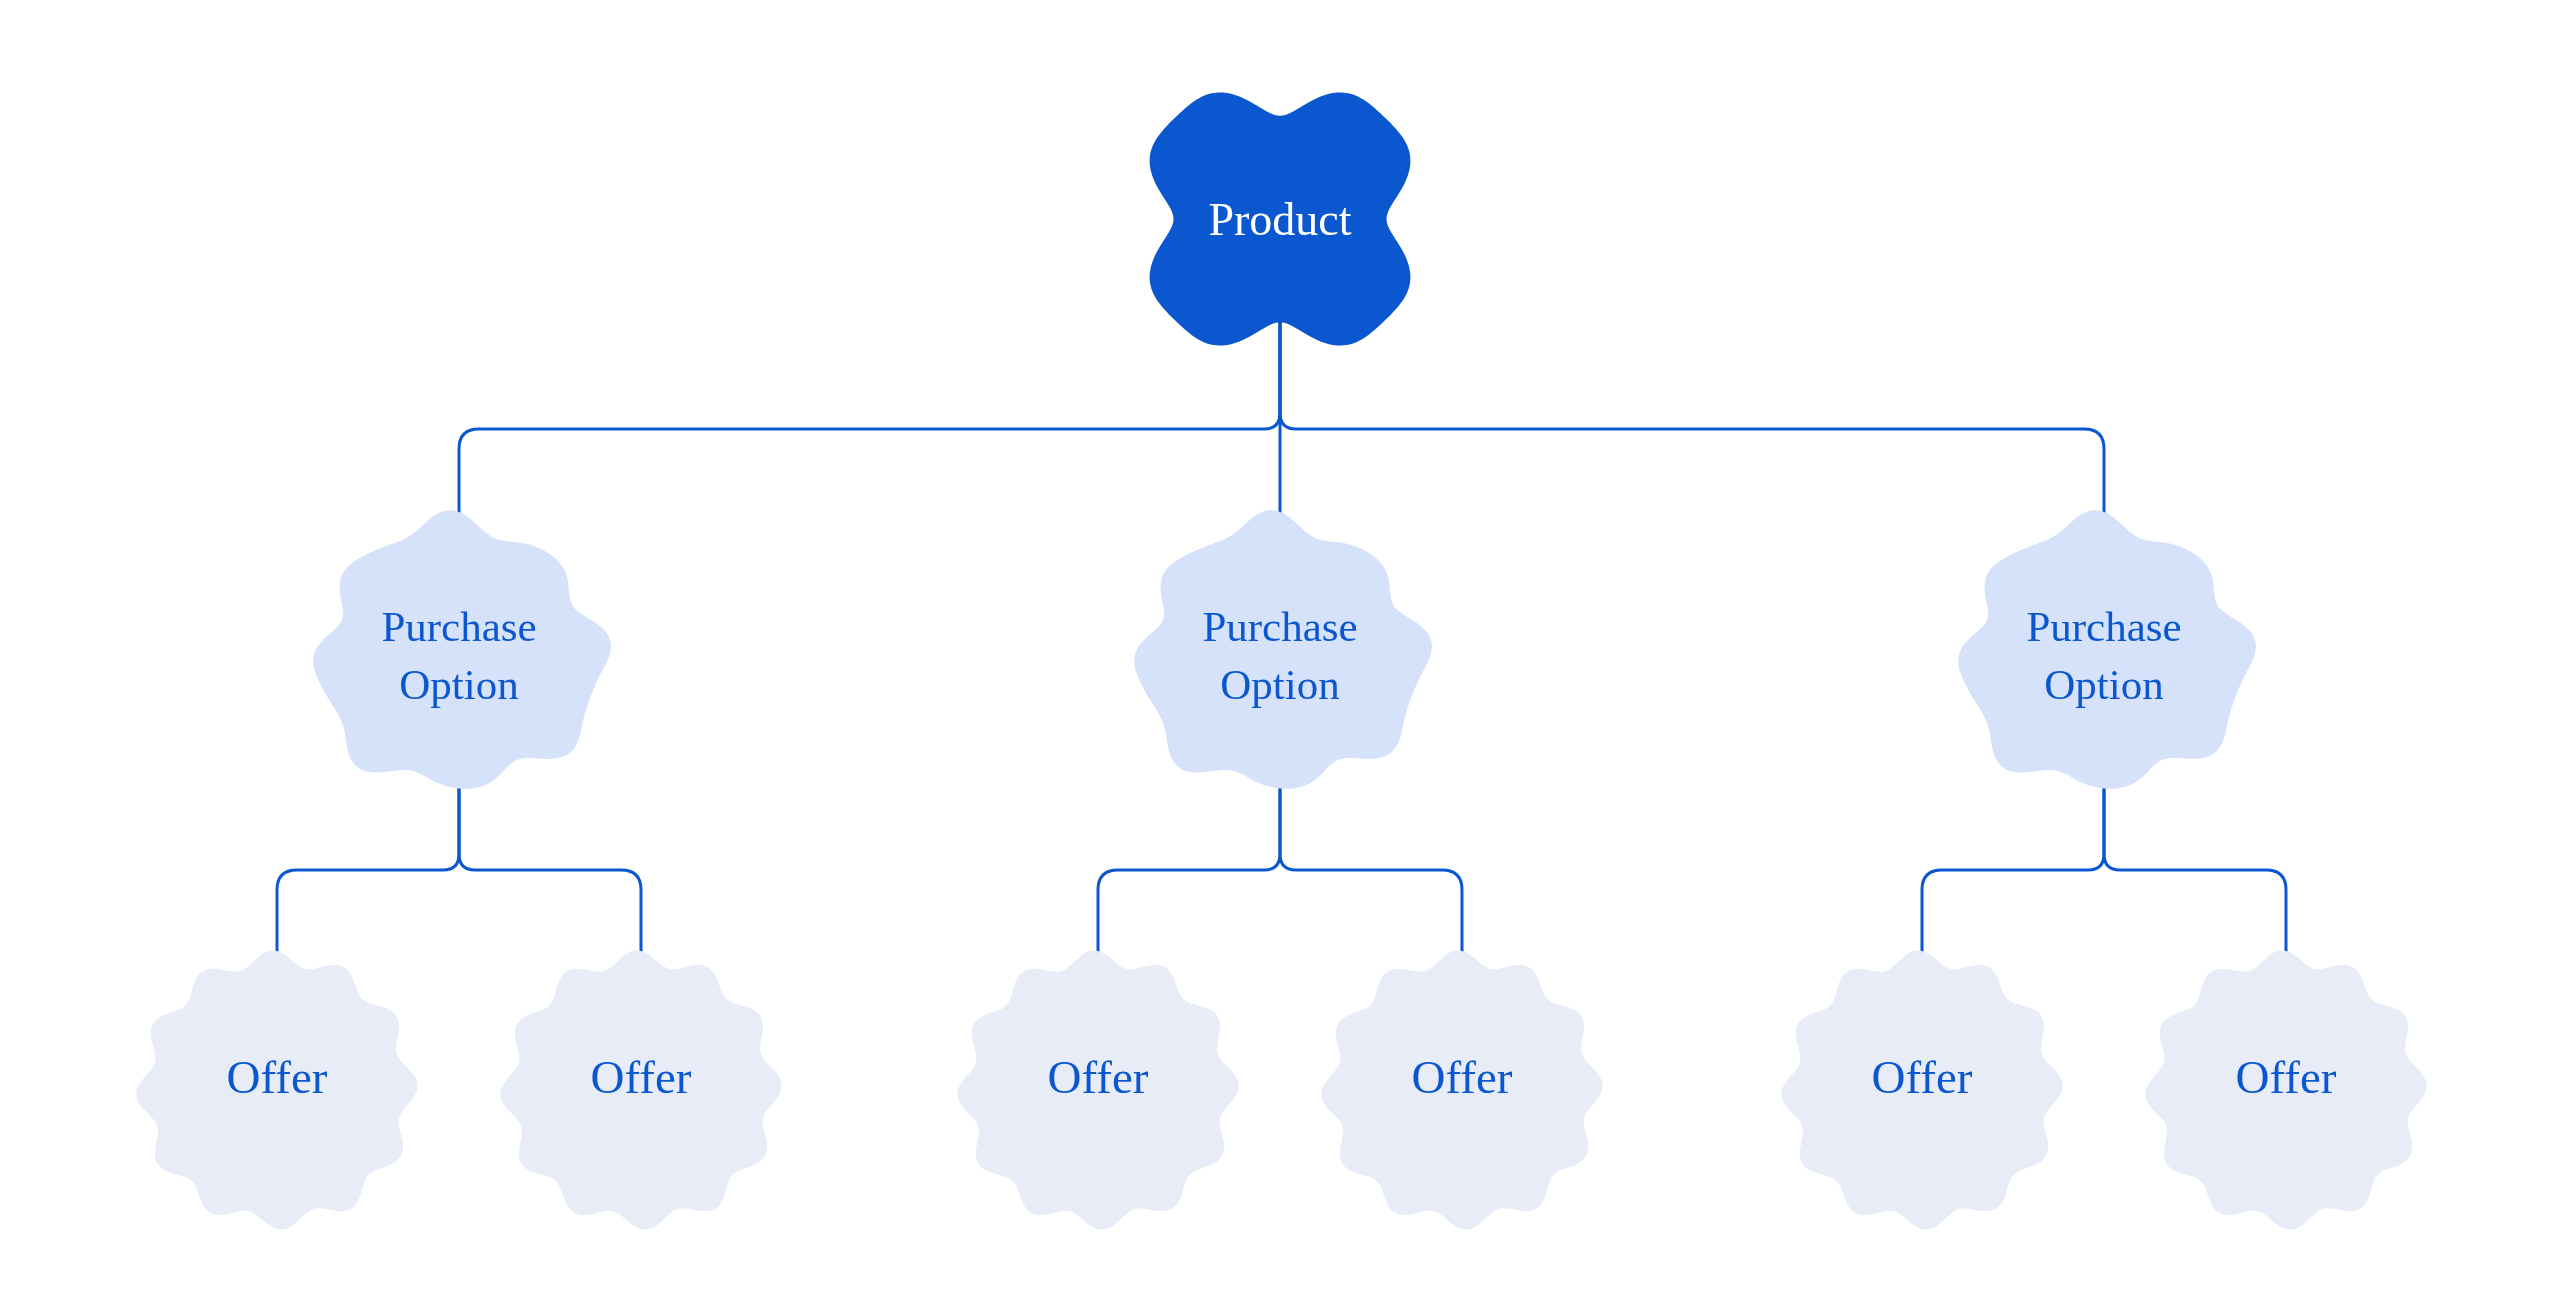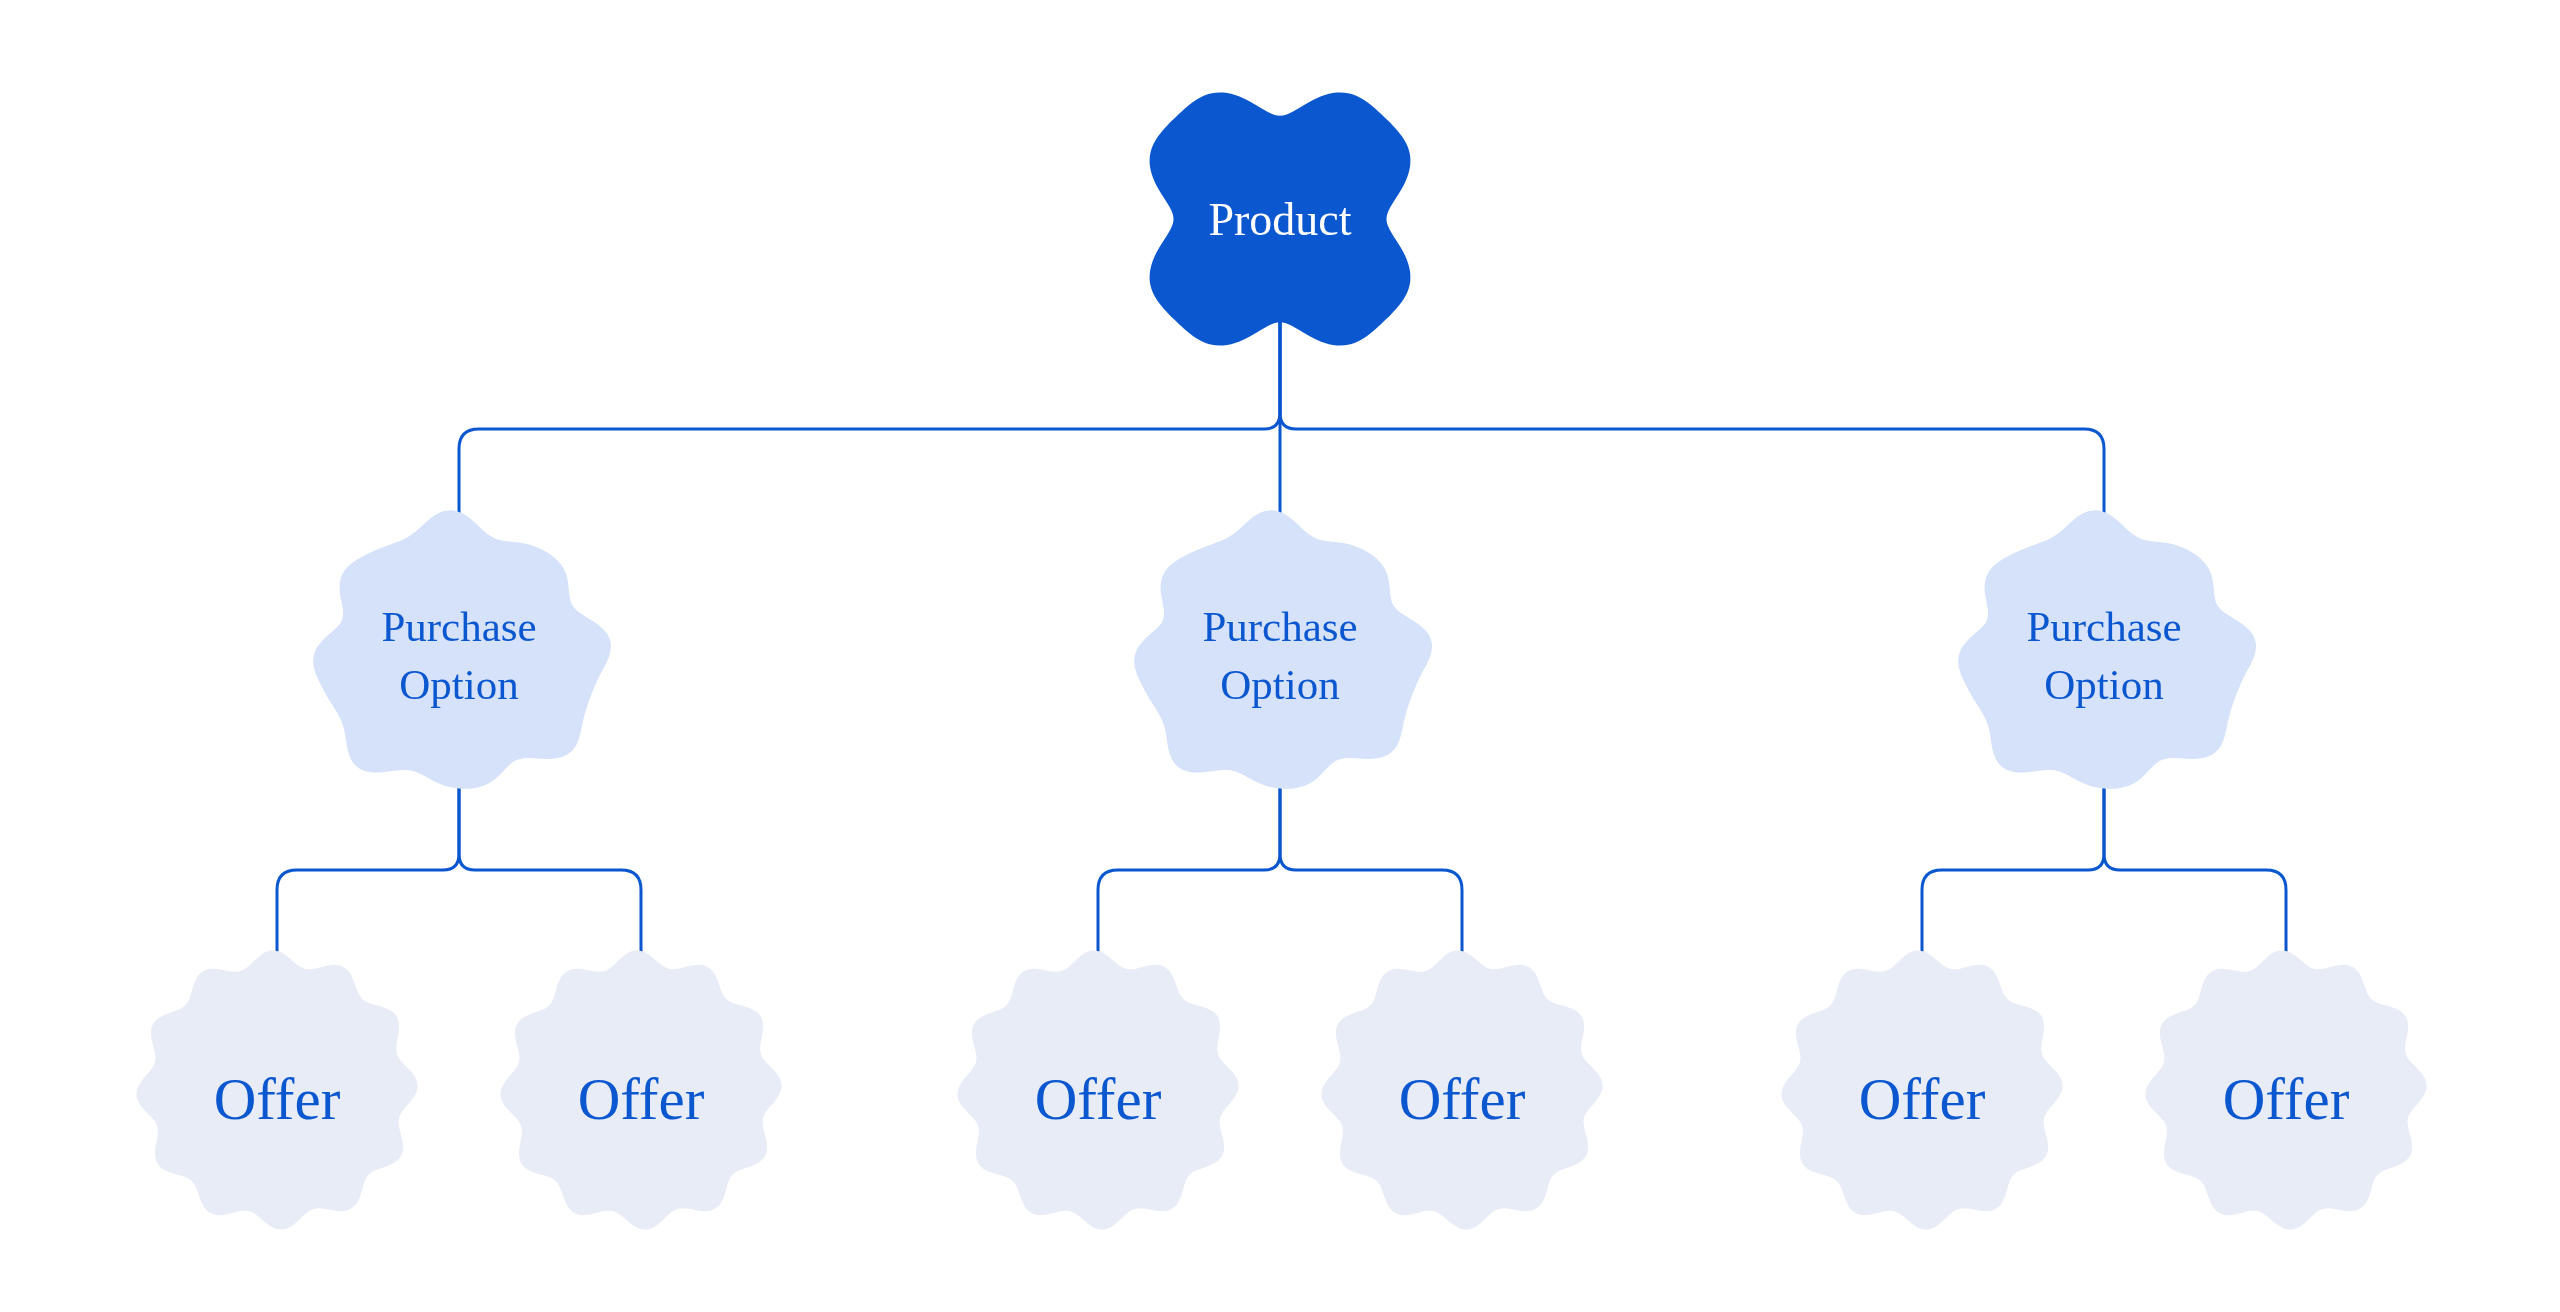--- a/index.html
+++ b/index.html
@@ -28,22 +28,22 @@
   }
   .label-product{
     left:1150px;top:189px;width:260px;height:60px;
     font-size:46px;color:var(--product-text);
   }
   .label-purchase{
     width:280px;height:150px;top:581px;
     font-size:43px;line-height:58px;
   }
   .label-offer{
-    width:200px;height:70px;top:1064px;
-    font-size:59px;
+    width:200px;height:70px;top:1042px;
+    font-size:47px;
   }
   .po-0{left:319px;} .po-1{left:1140px;} .po-2{left:1964px;}
   .of-0{left:177px;} .of-1{left:541px;} .of-2{left:998px;}
   .of-3{left:1362px;} .of-4{left:1822px;} .of-5{left:2186px;}
 </style>
 </head>
 <body>
 
 <div class="canvas">
 

